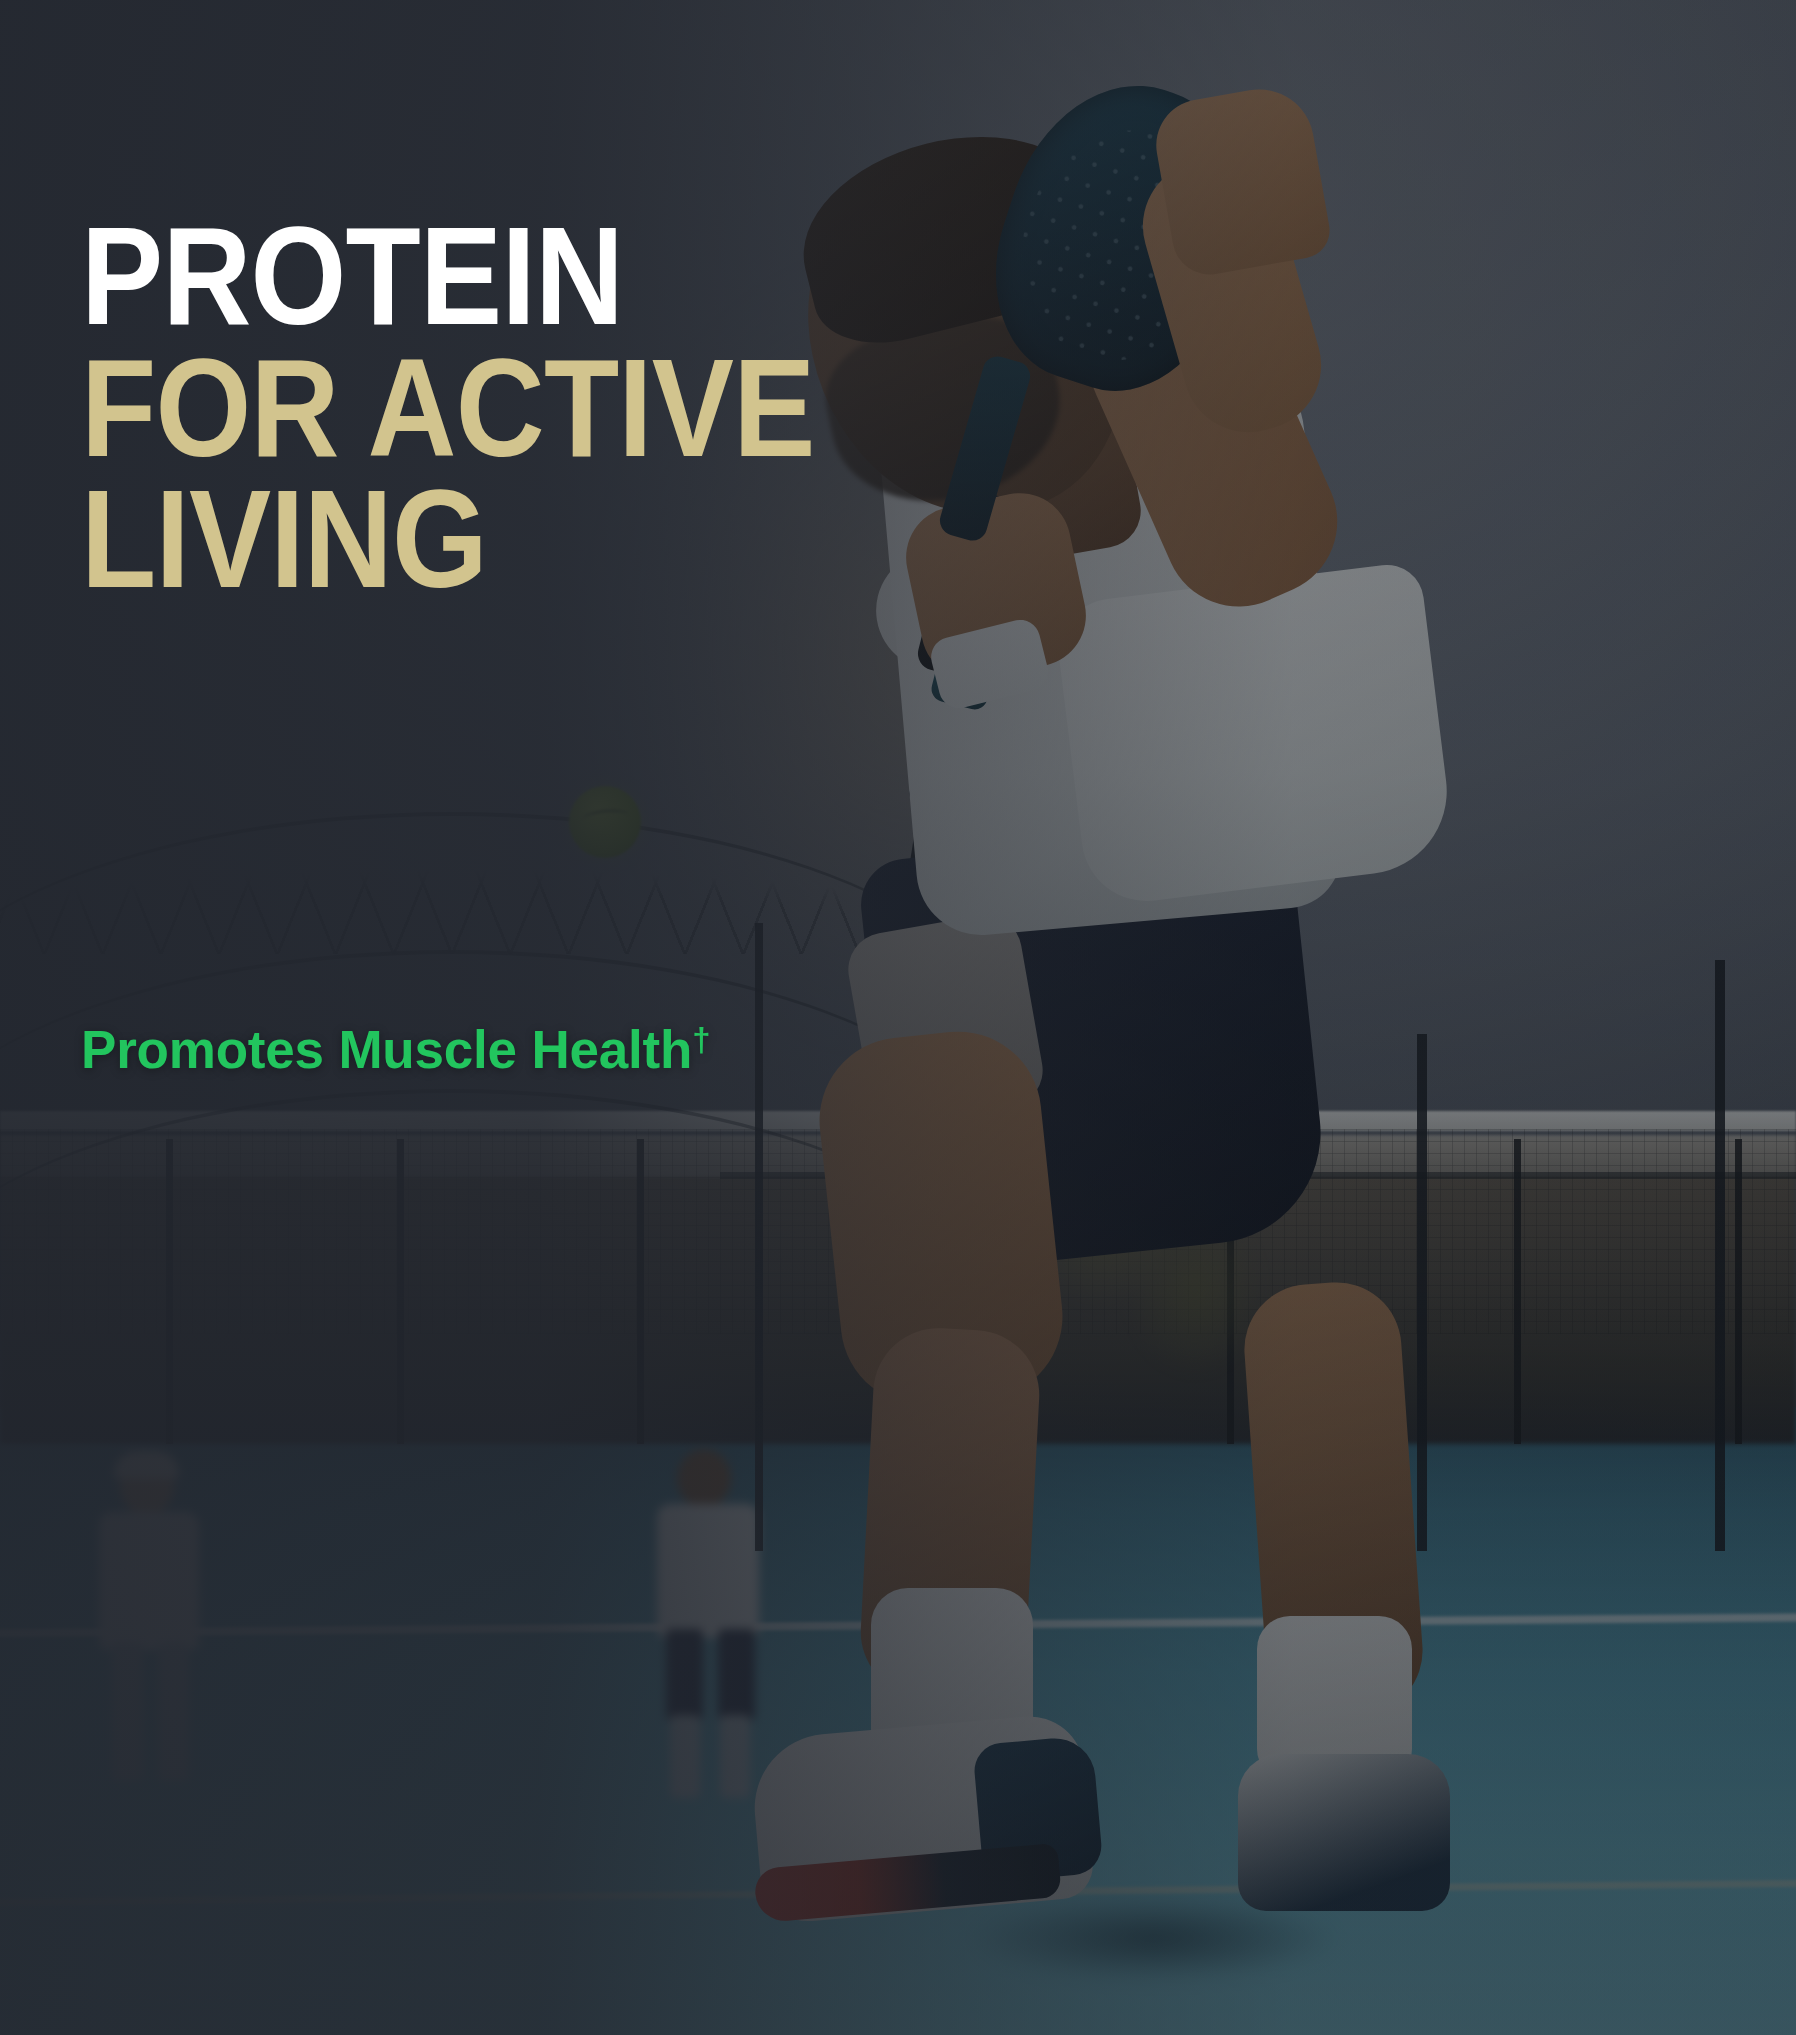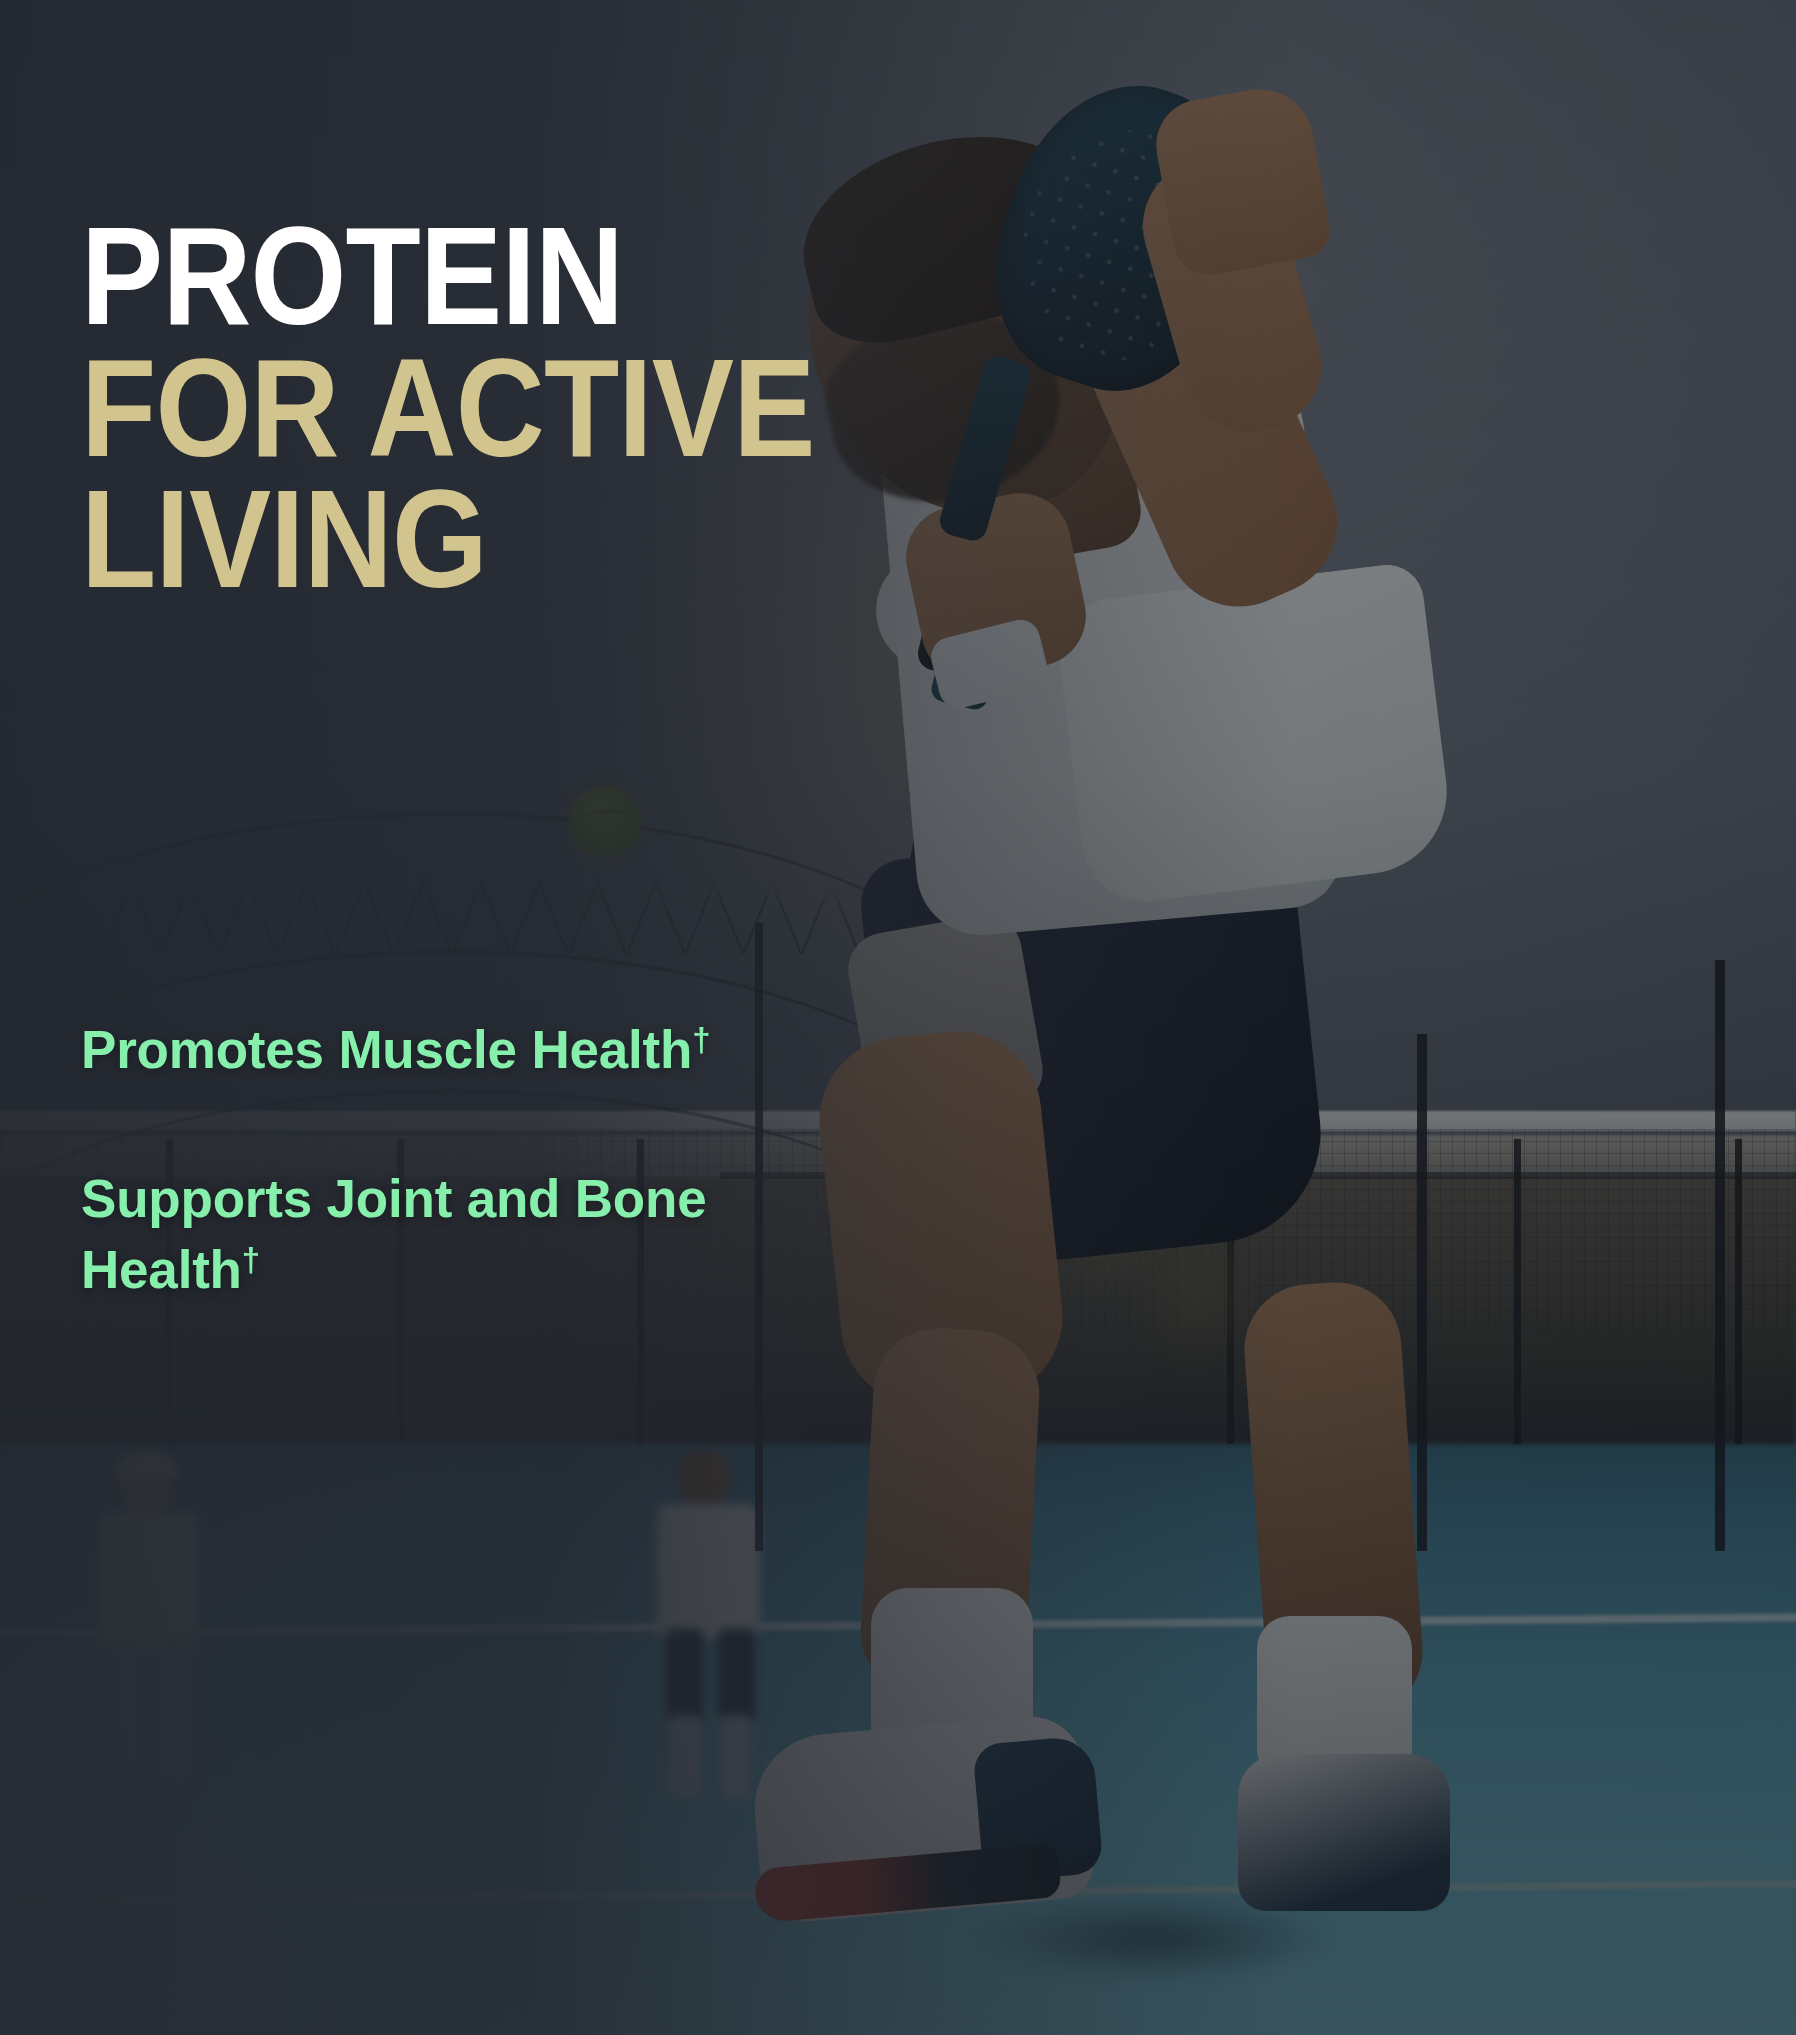--- a/index.html
+++ b/index.html
@@ -307,21 +307,21 @@
   }
   .hl-1{display:block;color:#ffffff;}
   .hl-2{display:block;color:#d2c48e;}
   .hl-3{display:block;color:#d2c48e;}
 
   .benefits{
     position:absolute;left:81px;top:1015px;width:775px;
   }
   .benefit{
     margin:0 0 79px 0;
-    color:#86efac;
+    color:#22c55e;
     font-family:"Liberation Sans","DejaVu Sans",sans-serif;
     font-weight:700;
     font-size:53px;
     line-height:1.33;
     letter-spacing:-0.2px;
     text-shadow:0 1.8px 9.2px rgba(0,0,0,.35);
   }
   .benefit:last-child{margin-bottom:0;}
   .dag{font-size:.62em;vertical-align:.52em;font-weight:700;}
 </style>
@@ -430,18 +430,17 @@
   <div class="content">
 
     <h1 class="headline">
       <span class="hl-1">PROTEIN</span>
       <span class="hl-2">FOR ACTIVE</span>
       <span class="hl-3">LIVING</span>
     </h1>
 
     <div class="benefits">
       <p class="benefit"><span>Promotes Muscle Health</span><span class="dag">†</span></p>
-      <p class="benefit"><span>Supports Joint and Bone Health</span><span class="dag">†</span></p>
     </div>
 
   </div>
 </div>
 
 
 </body></html>

